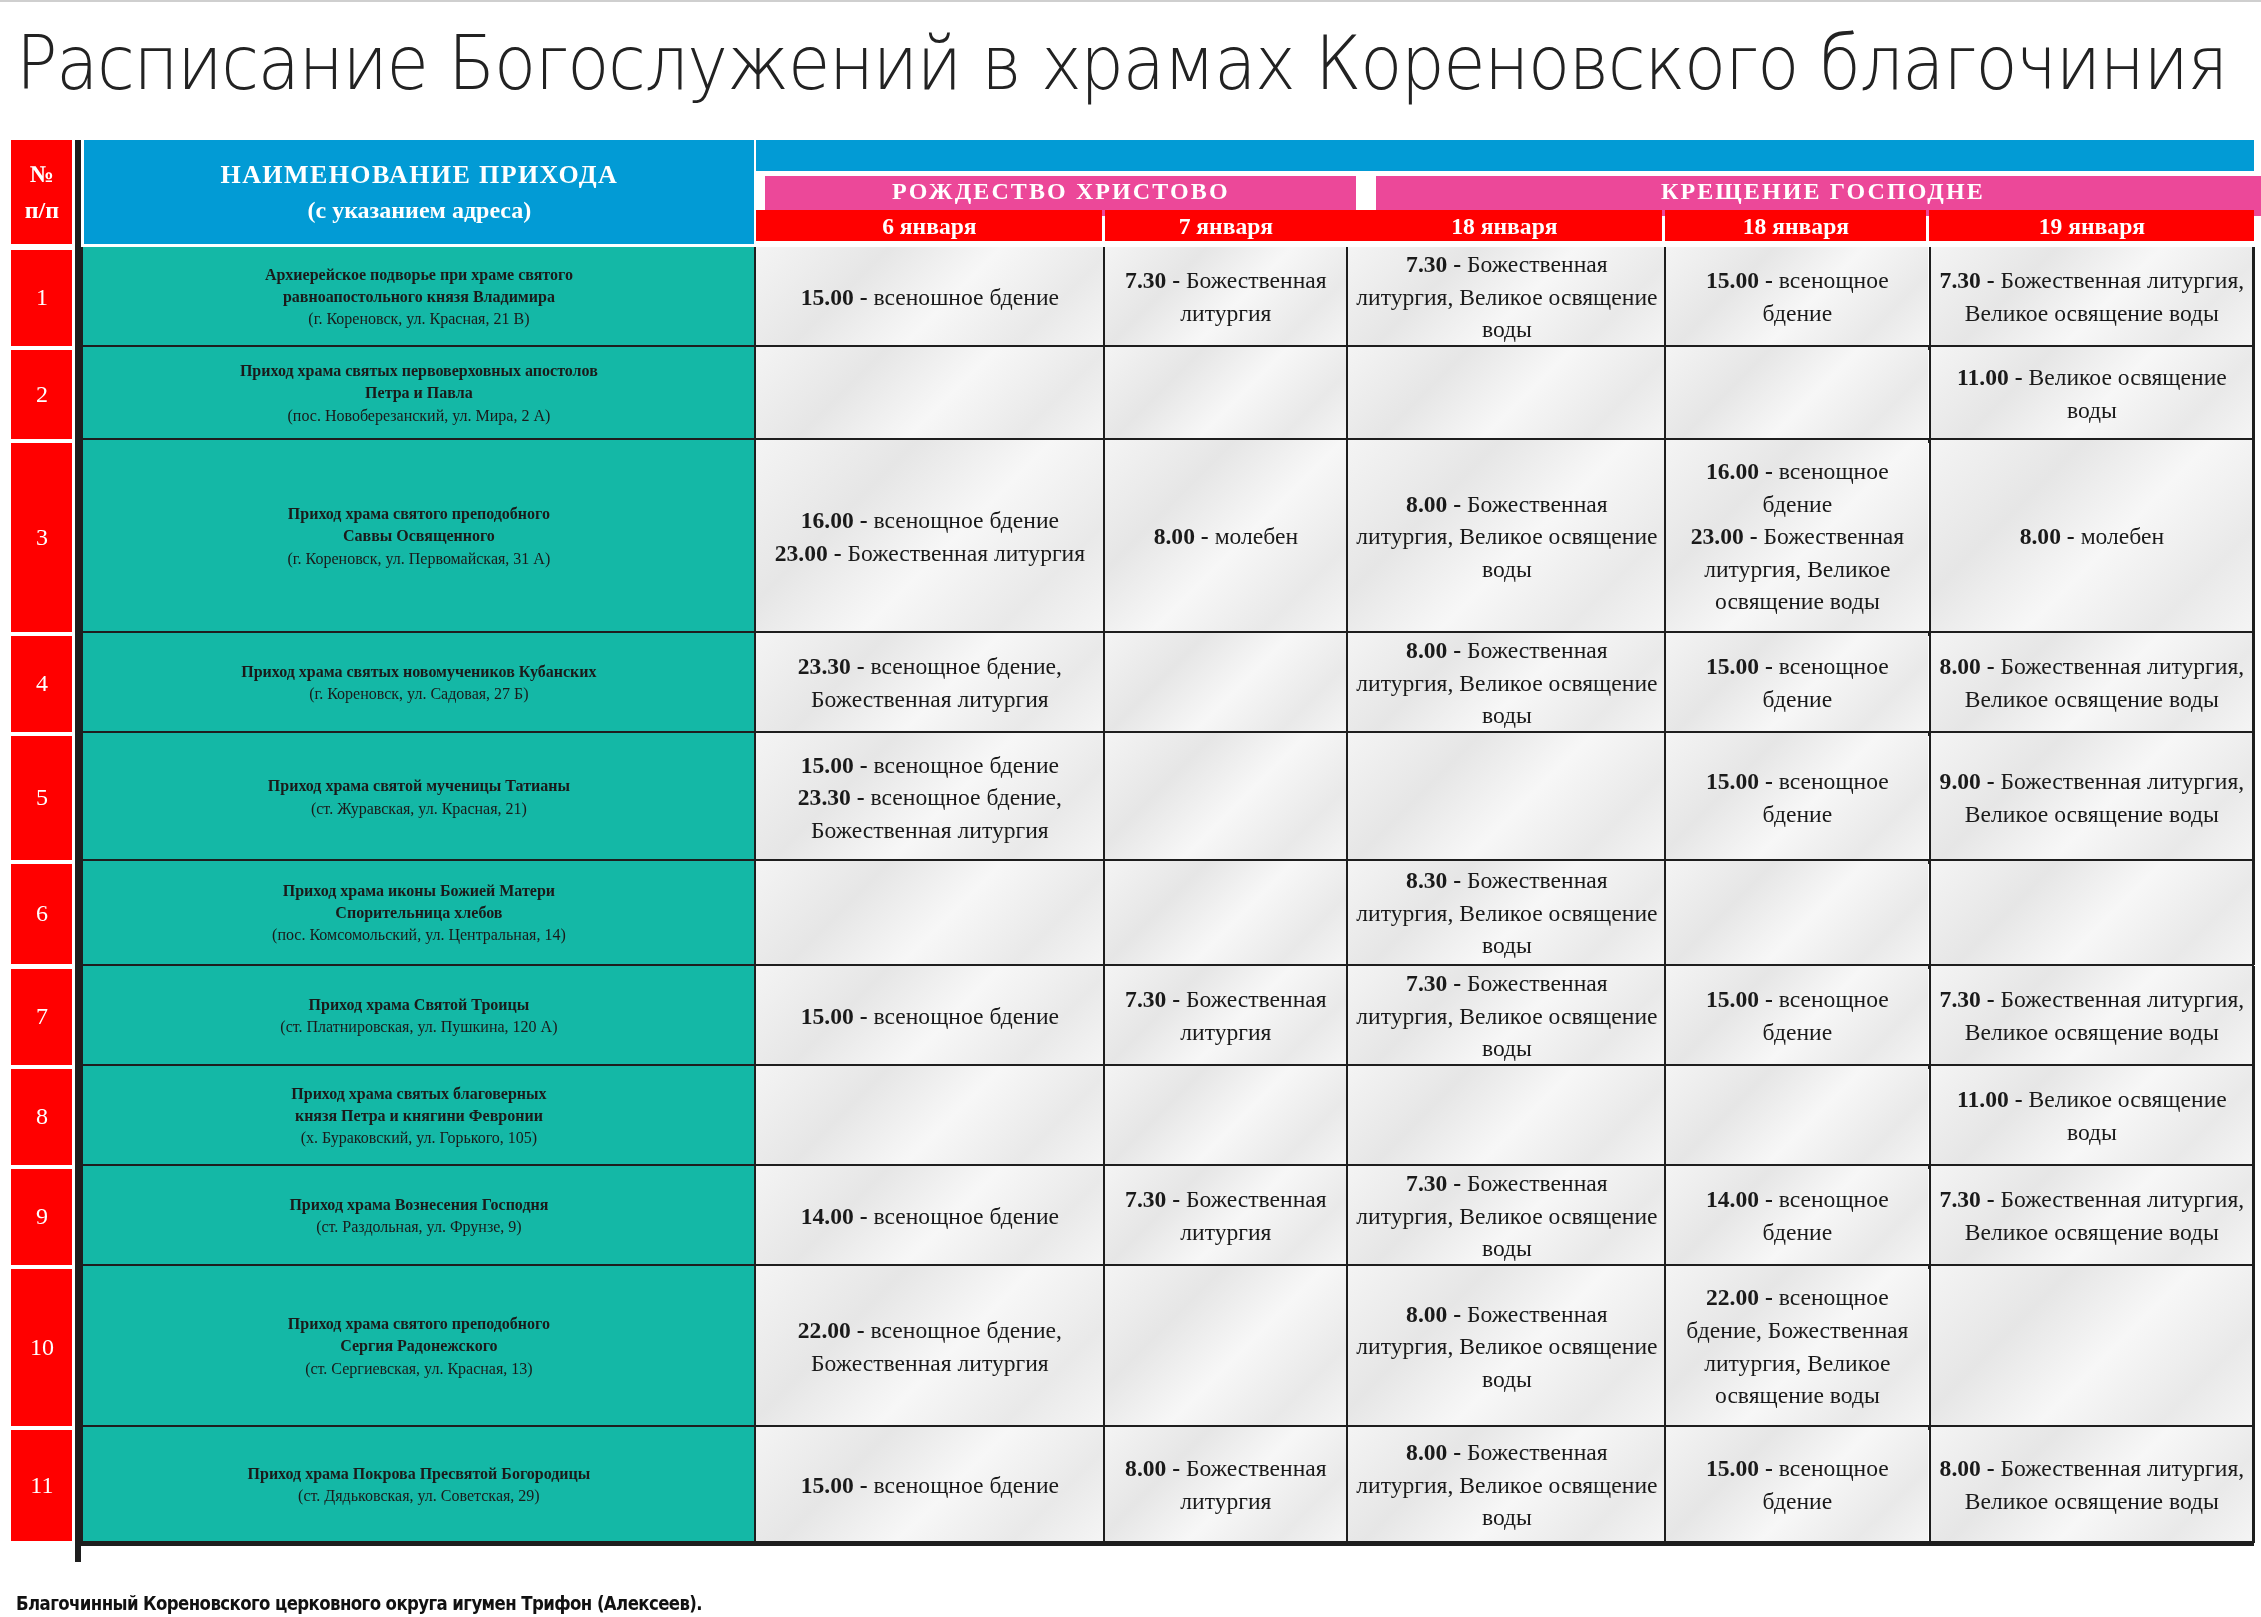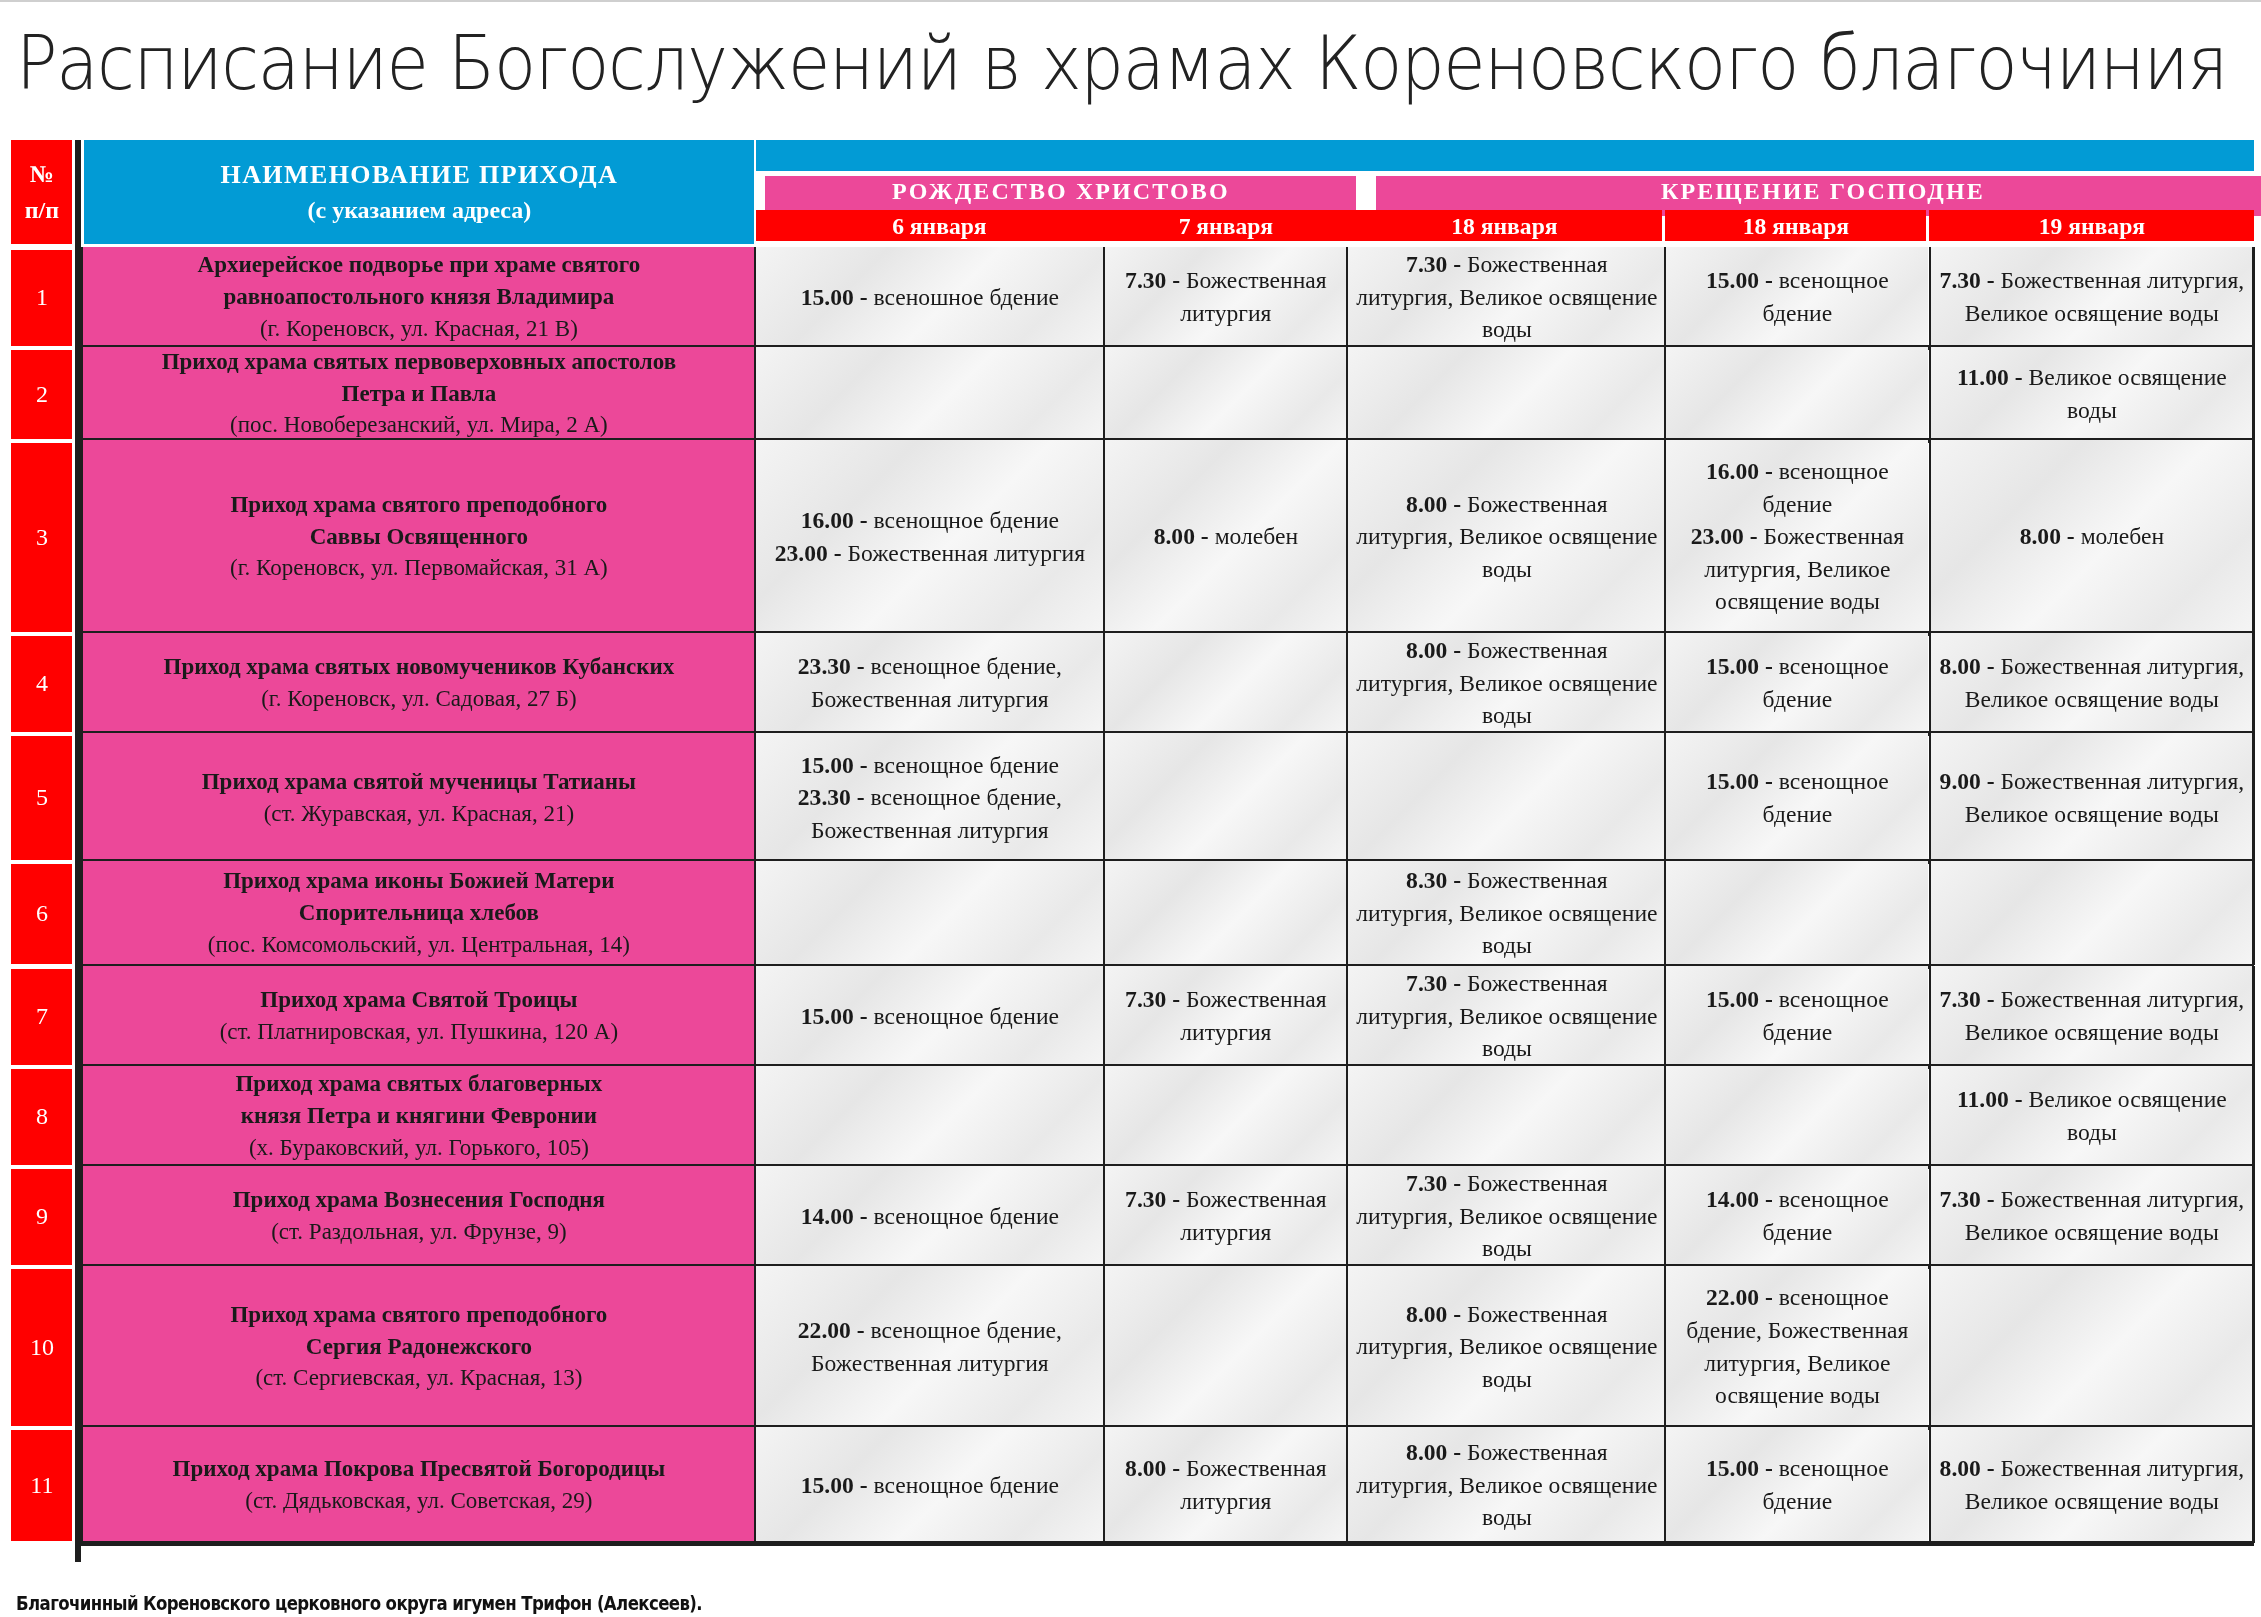--- a/index.html
+++ b/index.html
@@ -13,21 +13,21 @@
   .hdr-sep { position:absolute; left:64px; top:0; width:5.7px; height:1422px; background:#1e1e1e; }
   .hdr-name { position:absolute; left:73px; top:0; width:670px; height:104px; background:#029bd5; color:#fff; font-weight:bold; font-size:26px; letter-spacing:1.4px; text-align:center; display:flex; flex-direction:column; justify-content:center; line-height:1.45; }
   .hdr-name .sub { letter-spacing:0; font-size:24px; }
   .hdr-top-blue { position:absolute; left:745px; top:0; width:1498px; height:31px; background:#029bd5; }
   .hdr-feast { position:absolute; top:36px; height:40px; background:#ec4899; color:#fff; font-weight:bold; font-size:24px; letter-spacing:2.1px; text-align:center; line-height:30px; }
   .hdr-date { position:absolute; top:70px; height:31px; background:#ff0000; color:#fff; font-weight:bold; font-size:23.6px; text-align:center; line-height:33px; }
 
   .grid { position:absolute; left:0; top:107px; width:2243px; height:1315px; }
   .row { position:absolute; left:0; width:2243px; }
   .rnum { position:absolute; left:0; top:2.9px; width:61px; background:#ff0000; color:#fff; font-size:24px; display:flex; align-items:center; justify-content:center; }
-  .rname { position:absolute; left:70px; top:0; width:673px; background:#ec4899; border-left:2.9px solid #1e1e1e; box-sizing:border-box; display:flex; flex-direction:column; justify-content:center; align-items:center; text-align:center; font-size:23px; line-height:1.38; }
+  .rname { position:absolute; left:70px; top:0; width:673px; background:#14b8a6; border-left:2.9px solid #1e1e1e; box-sizing:border-box; display:flex; flex-direction:column; justify-content:center; align-items:center; text-align:center; font-size:16px; line-height:1.38; }
   .rname .nm { font-weight:bold; }
   .cell { position:absolute; top:0; box-sizing:border-box; border-left:2.9px solid #1e1e1e; background:linear-gradient(135deg,#f4f4f4 0%,#e6e6e6 30%,#f7f7f7 55%,#e9e9e9 80%,#f5f5f5 100%); display:flex; flex-direction:column; justify-content:center; align-items:center; text-align:center; font-size:23.6px; line-height:1.38; padding:0 7.1px; }
   .cell.last { border-right:3.6px solid #1e1e1e; }
   .cell b { font-weight:bold; }
   .hline { position:absolute; left:70px; width:2173px; height:5px; background:#1e1e1e; }
 
   .footer { position:absolute; left:15.7px; top:1592px; font-family:"DejaVu Sans", sans-serif; font-weight:bold; font-size:19.3px; letter-spacing:-0.7px; color:#111; white-space:nowrap; transform:scaleX(0.86); transform-origin:left top; }
 </style>
 </head>
 <body>
@@ -41,21 +41,21 @@
     <span>п/п</span>
   </div>
   <div class="hdr-sep"></div>
   <div class="hdr-name">
     <span>НАИМЕНОВАНИЕ ПРИХОДА</span>
     <span class="sub">(с указанием адреса)</span>
   </div>
   <div class="hdr-top-blue"></div>
   <div class="hdr-feast" style="left:754px;width:591px;">РОЖДЕСТВО ХРИСТОВО</div>
   <div class="hdr-feast" style="left:1350px;width:893px;margin-left:15px;">КРЕЩЕНИЕ ГОСПОДНЕ</div>
-  <div class="hdr-date" style="left:745px;width:346px;padding-left:10px;">6 января</div>
+  <div class="hdr-date" style="left:745px;width:346px;">6 января</div>
   <div class="hdr-date" style="left:1094px;width:241px;">7 января</div>
   <div class="hdr-date" style="left:1335px;width:316px;">18 января</div>
   <div class="hdr-date" style="left:1654px;width:261px;">18 января</div>
   <div class="hdr-date" style="left:1918px;width:325px;">19 января</div>
 
   <div class="grid" id="grid">
       <div class="row" style="top: 0px; height: 100px;">
         <div class="rnum" style="height: 96px;">1</div>
         <div class="rname" style="height: 100px;">
           <span class="nm">Архиерейское подворье при храме святого</span>

